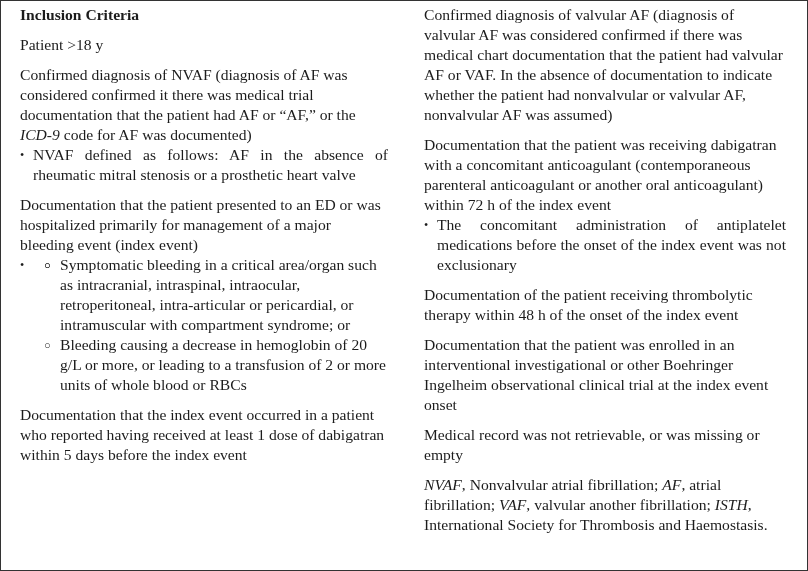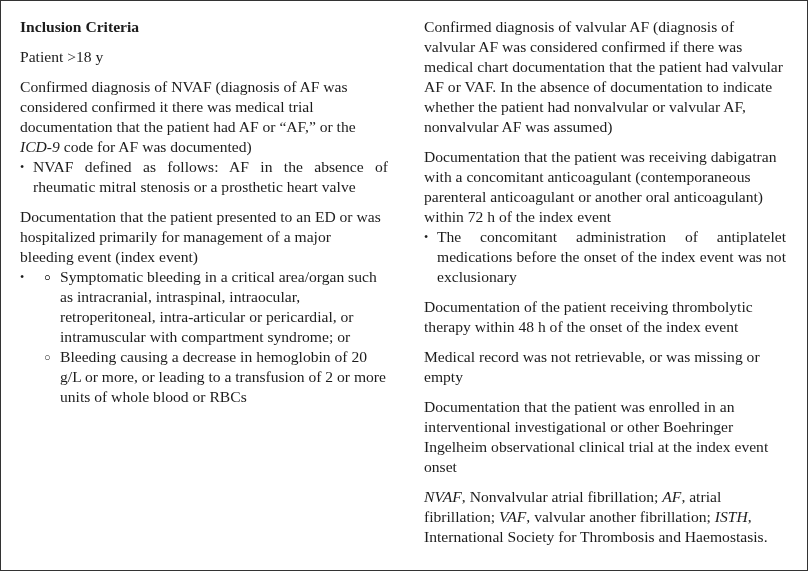--- a/index.html
+++ b/index.html
@@ -19,21 +19,21 @@
       position: absolute;
       left: 0;
       top: 0;
       width: 806px;
       height: 569px;
       border: 1px solid #333333;
       box-sizing: content-box;
     }
     .col {
       position: absolute;
-      top: 17px;
+      top: 5px;
       font-size: 15.6px;
       line-height: 20px;
     }
     .col-left {
       left: 20px;
       width: 368px;
     }
     .col-right {
       left: 424px;
       width: 362px;
@@ -110,32 +110,33 @@
     <div class="subbullet">
       <span class="circle">○</span>
       <span>Symptomatic bleeding in a critical area/organ such as intracranial, intraspinal, intraocular, retroperitoneal, intra-articular or pericardial, or intramuscular with compartment syndrome; or</span>
     </div>
     <div class="subbullet">
       <span class="circle">○</span>
       <span>Bleeding causing a decrease in hemoglobin of 20 g/L or more, or leading to a transfusion of 2 or more units of whole blood or RBCs</span>
     </div>
   </div>
 
+  <div class="para">Documentation that the index event occurred in a patient who reported having received at least 1 dose of dabigatran within 5 days before the index event</div>
 </div>
 
 <div class="col col-right">
 
   <div class="para">Confirmed diagnosis of valvular AF (diagnosis of valvular AF was considered confirmed if there was medical chart documentation that the patient had valvular AF or VAF. In the absence of documentation to indicate whether the patient had nonvalvular or valvular AF, nonvalvular AF was assumed)</div>
 
   <div class="para tight">Documentation that the patient was receiving dabigatran with a concomitant anticoagulant (contemporaneous parenteral anticoagulant or another oral anticoagulant) within 72 h of the index event</div>
   <div class="bullet">
     <span class="dot">•</span>
     <span>The concomitant administration of antiplatelet medications before the onset of the index event was not exclusionary</span>
   </div>
 
   <div class="para">Documentation of the patient receiving thrombolytic therapy within 48 h of the onset of the index event</div>
 
+  <div class="para">Documentation that the patient was enrolled in an interventional investigational or other Boehringer Ingelheim observational clinical trial at the index event onset</div>
+
   <div class="para">Medical record was not retrievable, or was missing or empty</div>
-
-  <div class="para">Documentation that the patient was enrolled in an interventional investigational or other Boehringer Ingelheim observational clinical trial at the index event onset</div>
 
   <div class="para abbrev"><i>NVAF</i><span>, Nonvalvular atrial fibrillation; </span><i>AF</i><span>, atrial fibrillation; </span><i>VAF</i><span>,  valvular another fibrillation; </span><i>ISTH</i><span>, International Society for Thrombosis and Haemostasis.</span></div>
 </div>
 
 </body></html>

